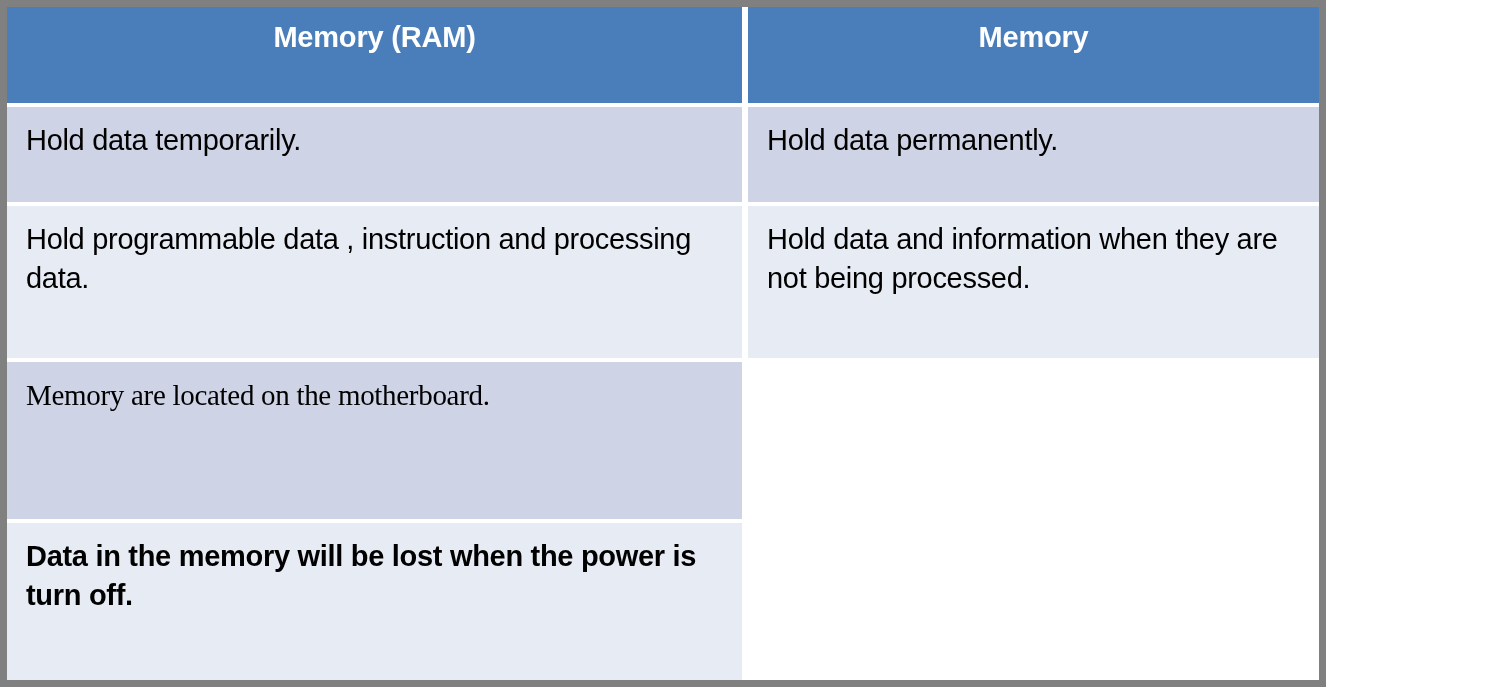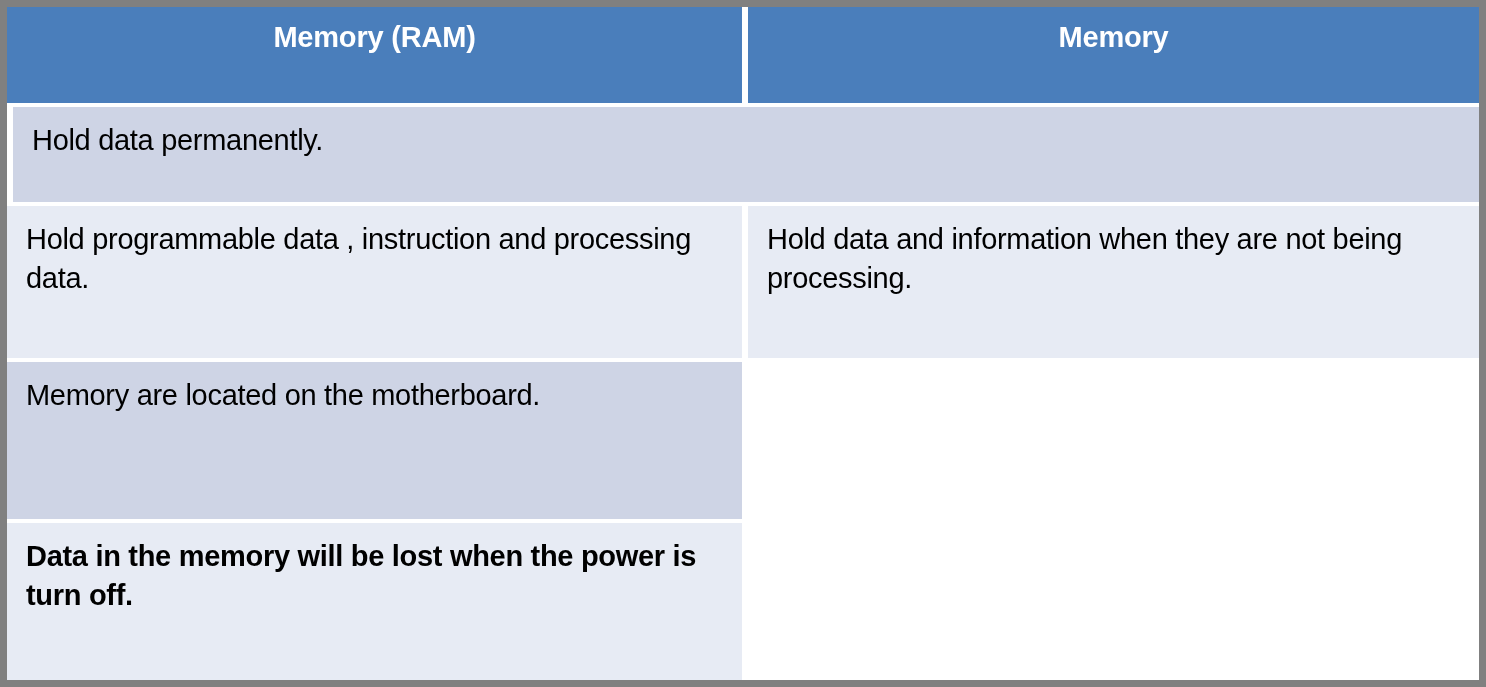--- a/index.html
+++ b/index.html
@@ -11,21 +11,21 @@
     width: 1486px;
     height: 687px;
     background: #ffffff;
     font-family: "Liberation Sans", "DejaVu Sans", sans-serif;
     overflow: hidden;
   }
 
   
   .table-frame {
     box-sizing: border-box;
-    width: 1486px;
+    width: 1326px;
     height: 687px;
     border: 7px solid #808080;
     background: #ffffff;
     display: flex;
     flex-direction: column;
   }
 
   
   .header-row {
     display: flex;
@@ -49,21 +49,21 @@
   .header-cell.left  { flex: 0 0 735px; }
   .header-cell.right { flex: 1 1 auto; margin-left: 6px; }
 
   
   .body-row {
     display: flex;
     background: #ffffff;
   }
   .body-row.r1 { height: 97px; }
   .body-row.r2 { height: 155px; justify-content: flex-end; }
-  .body-row.r3 { height: 160px; }
+  .body-row.r3 { height: 160px; font-family: Liberation Serif, serif; }
   .body-row.r4 { height: 160px; font-weight: bold; }
 
   .cell {
     box-sizing: border-box;
     padding: 14px 18px 6px 19px;
     font-size: 29px;
     line-height: 1.33;
     color: #000000;
     letter-spacing: -0.3px;
     overflow: hidden;
@@ -88,28 +88,29 @@
 <div class="table-frame">
 
   <div class="header-row">
     <div class="header-cell left">Memory (RAM)</div>
     <div class="header-cell right">Memory</div>
   </div>
 
   <div class="row-gap"></div>
 
   <div class="body-row r1 band-dark">
+    <div class="cell left">Hold data temporarily.</div>
     <div class="cell right">Hold data permanently.</div>
   </div>
 
   <div class="row-gap"></div>
 
   <div class="body-row r2 band-light">
     <div class="cell left">Hold programmable data , instruction and processing data.</div>
-    <div class="cell right">Hold data and information when they are not being processing.</div>
+    <div class="cell right">Hold data and information when they are not being processed.</div>
   </div>
 
   <div class="row-gap"></div>
 
   <div class="body-row r3 band-dark">
     <div class="cell left">Memory are located on the motherboard.</div>
   </div>
 
   <div class="row-gap"></div>
 

